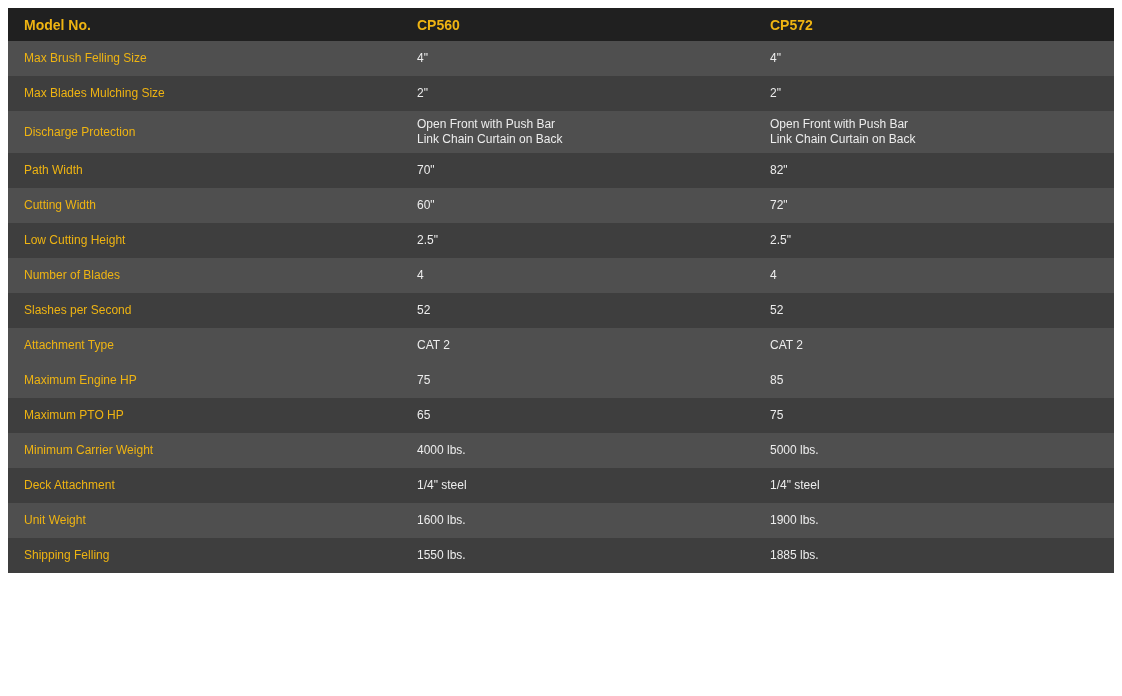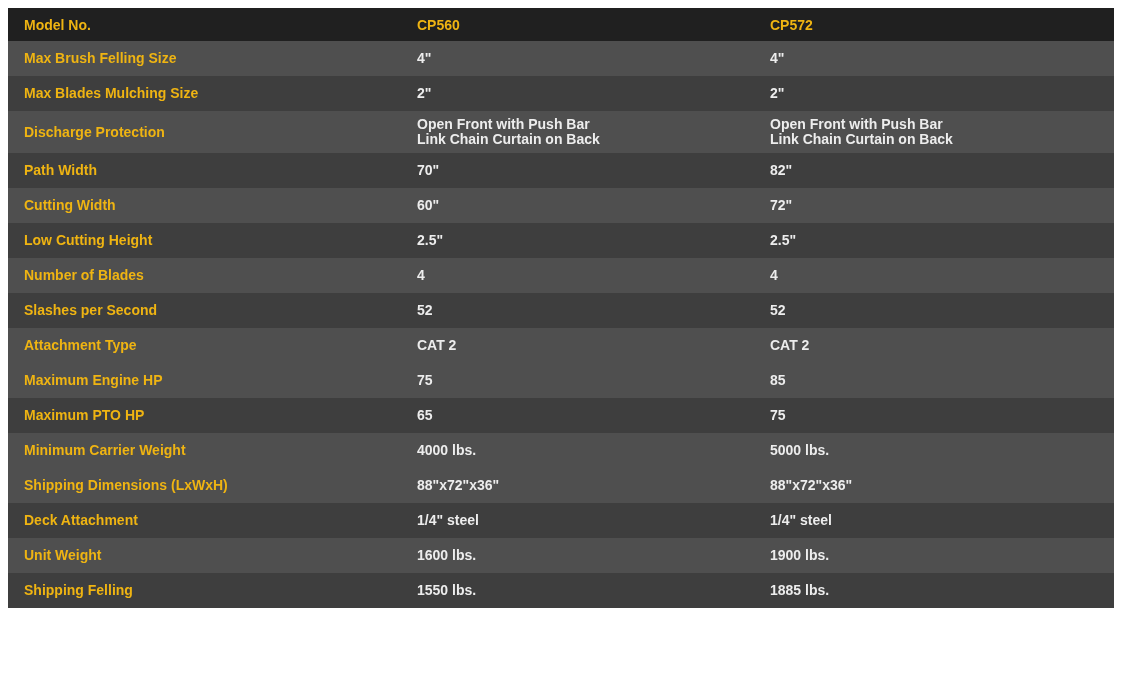--- a/index.html
+++ b/index.html
@@ -35,26 +35,25 @@
     background: var(--header-bg);
     color: var(--accent);
     font-weight: bold;
     font-size: 14px;
     text-align: left;
     height: 33px;
     padding: 2px 16px;
     vertical-align: middle;
   }
   table.spec-table td {
-    font-size: 14px;
+    font-size: 12px;
     line-height: 15px;
     height: 35px;
     padding: 6px 16px;
     vertical-align: middle;
-    font-weight: bold;
   }
   tr.row-light td { background: var(--row-light); }
   tr.row-dark  td { background: var(--row-dark); }
   td.spec-label { color: var(--accent); }
   td.spec-value { color: var(--value-color); }
 </style>
 </head>
 <body>
 
 <div class="page">
@@ -125,25 +124,20 @@
         <tr class="row-dark">
           <td class="spec-label">Maximum PTO HP</td>
           <td class="spec-value">65</td>
           <td class="spec-value">75</td>
         </tr>
         <tr class="row-light">
           <td class="spec-label">Minimum Carrier Weight</td>
           <td class="spec-value">4000 lbs.</td>
           <td class="spec-value">5000 lbs.</td>
         </tr>
-        <tr class="row-light">
-          <td class="spec-label">Shipping Dimensions (LxWxH)</td>
-          <td class="spec-value">88"x72"x36"</td>
-          <td class="spec-value">88"x72"x36"</td>
-        </tr>
         <tr class="row-dark">
           <td class="spec-label">Deck Attachment</td>
           <td class="spec-value">1/4" steel</td>
           <td class="spec-value">1/4" steel</td>
         </tr>
         <tr class="row-light">
           <td class="spec-label">Unit Weight</td>
           <td class="spec-value">1600 lbs.</td>
           <td class="spec-value">1900 lbs.</td>
         </tr>

